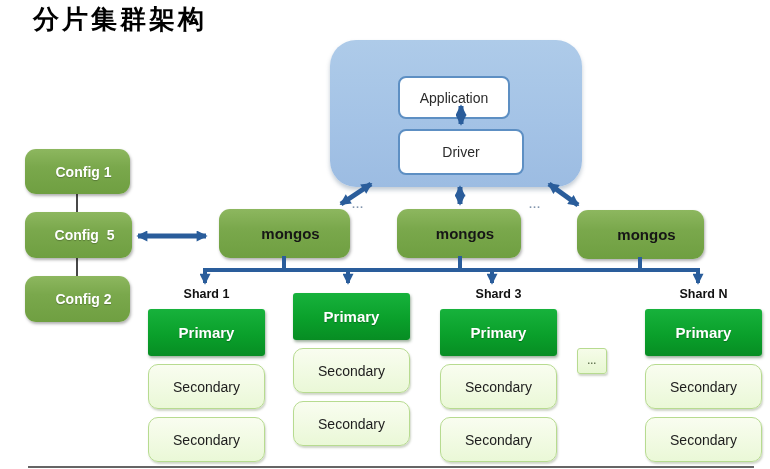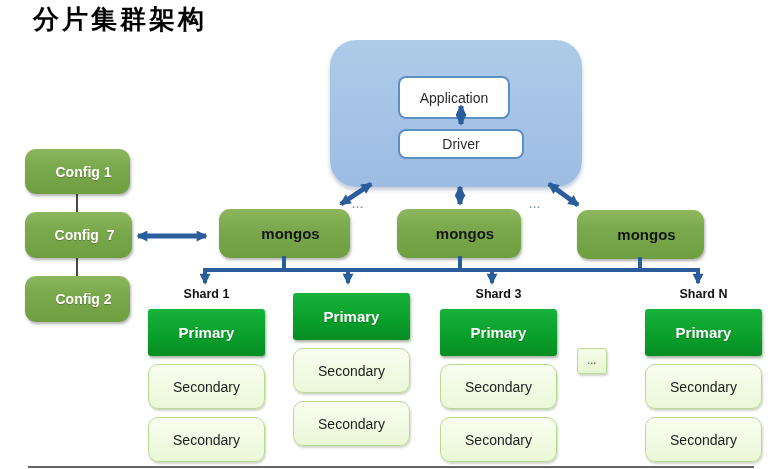--- a/index.html
+++ b/index.html
@@ -46,21 +46,21 @@
     position: absolute;
     background: #ffffff;
     border: 2px solid #5d8fc3;
     border-radius: 8px;
     display: flex; align-items: center; justify-content: center;
     font-size: 14px;
     color: #2b2b2b;
     z-index: 2;
   }
   .app-node   { left: 398px; top: 52px;  width: 112px; height: 43px; margin-top: 24px; }
-  .driver-node{ left: 398px; top: 129px; width: 126px; height: 30px; }
+  .driver-node{ left: 398px; top: 129px; width: 126px; height: 46px; }
 
   
   .green-node {
     position: absolute;
     background: linear-gradient(180deg, #8db75f 0%, #7aa84c 40%, #6f9f41 100%);
     border-radius: 11px;
     box-shadow: 1px 2px 3px rgba(60,60,60,0.4);
     display: flex; align-items: center; justify-content: center;
     z-index: 2;
     padding-left: 12px;
@@ -184,21 +184,21 @@
     <line x1="348" y1="269" x2="348" y2="283" stroke="#2a5d9b" stroke-width="4" marker-end="url(#ah)"></line>
     <line x1="492" y1="269" x2="492" y2="283" stroke="#2a5d9b" stroke-width="4" marker-end="url(#ah)"></line>
     <line x1="698" y1="269" x2="698" y2="283" stroke="#2a5d9b" stroke-width="4" marker-end="url(#ah)"></line>
   </svg>
 
   <div class="cluster"></div>
   <div class="white-node app-node">Application</div>
   <div class="white-node driver-node">Driver</div>
 
   <div class="green-node config-node config-1">Config 1</div>
-  <div class="green-node config-node config-2">Config  7</div>
+  <div class="green-node config-node config-2">Config  5</div>
   <div class="green-node config-node config-3">Config 2</div>
 
   <div class="green-node mongos-node mongos-1">mongos</div>
   <div class="green-node mongos-node mongos-2">mongos</div>
   <div class="green-node mongos-node mongos-3">mongos</div>
 
   <div class="dots dots-left">...</div>
   <div class="dots dots-right">...</div>
 
   <div class="shard-col shard-col-1">

